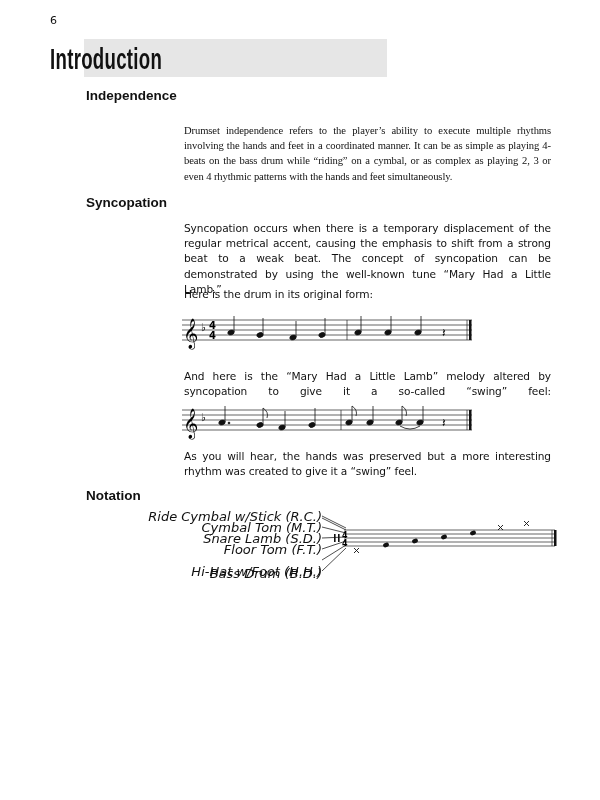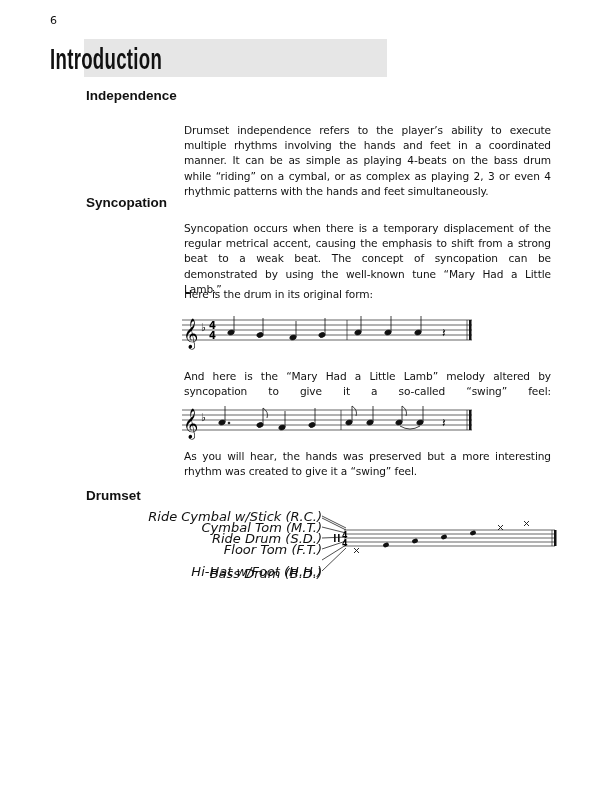--- a/index.html
+++ b/index.html
@@ -16,21 +16,21 @@
     .legend-box { position: absolute; left: 150px; top: 508px; width: 172px; height: 76px; }
   </style>
 </head>
 <body>
 
 <div class="page-number">6</div>
 <div class="title-band"></div>
 <div class="page-title">Introduction</div>
 
 <div class="section-head" style="top:88px;">Independence</div>
-<div class="para" style="top:123px;">Drumset independence refers to the player’s ability to execute multiple rhythms involving the hands and feet in a coordinated manner.  It can be as simple as playing 4-beats on the bass drum while “riding” on a cymbal, or as complex as playing 2, 3 or even 4 rhythmic patterns with the hands and feet simultaneously.</div>
+<div class="para" style="top:123px;font-family:Liberation Serif, serif;">Drumset independence refers to the player’s ability to execute multiple rhythms involving the hands and feet in a coordinated manner.  It can be as simple as playing 4-beats on the bass drum while “riding” on a cymbal, or as complex as playing 2, 3 or even 4 rhythmic patterns with the hands and feet simultaneously.</div>
 
 <div class="section-head" style="top:195px;">Syncopation</div>
 <div class="para" style="top:221px;">Syncopation occurs when there is a temporary displacement of the regular metrical accent, causing the emphasis to shift from a strong beat to a weak beat. The concept of syncopation can be demonstrated by using the well-known tune “Mary Had a Little Lamb.”</div>
 <div class="para" style="top:287px;">Here is the drum in its original form:</div>
 
 <div class="staff-wrap" style="left:180px; top:312px;">
   <svg width="300" height="40" viewBox="0 0 300 40">
     <g stroke="#222" stroke-width="0.7">
       <line x1="2" y1="8" x2="292" y2="8"></line>
       <line x1="2" y1="13" x2="292" y2="13"></line>
@@ -103,26 +103,26 @@
       <ellipse cx="240" cy="20.5" rx="3.2" ry="2.3" transform="rotate(-20 240 20.5)"></ellipse>
         <line x1="243" y1="20" x2="243" y2="4"></line>
       <path d="M220 24 Q230 30 240 24" fill="none"></path>
     </g>
     <text x="262" y="25" font-size="12">𝄽</text>
   </svg>
 </div>
 
 <div class="para" style="top:449px;">As you will hear, the hands was preserved but a more interesting rhythm was created to give it a “swing” feel.</div>
 
-<div class="section-head" style="top:488px;">Drumset</div>
+<div class="section-head" style="top:488px;">Notation</div>
 
 <div class="legend-box">
   <div class="legend-label" style="top:1px;">Ride Cymbal w/Stick (R.C.)</div>
   <div class="legend-label" style="top:12px;">Cymbal Tom (M.T.)</div>
-  <div class="legend-label" style="top:23px;">Ride Drum (S.D.)</div>
+  <div class="legend-label" style="top:23px;">Snare Lamb (S.D.)</div>
   <div class="legend-label" style="top:34px;">Floor Tom (F.T.)</div>
   <div class="legend-label" style="top:58px;text-align:right;">Bass Drum (B.D.)</div>
   <div class="legend-label" style="top:56px;">Hi-Hat w/Foot (H.H.)</div>
 </div>
 
 <div class="staff-wrap" style="left:320px; top:508px;">
   <svg width="240" height="80" viewBox="0 0 240 80">
     <g stroke="#222" stroke-width="0.8" fill="none">
       <path d="M2 8 L26 20"></path>
       <path d="M2 10 L26 22"></path>

